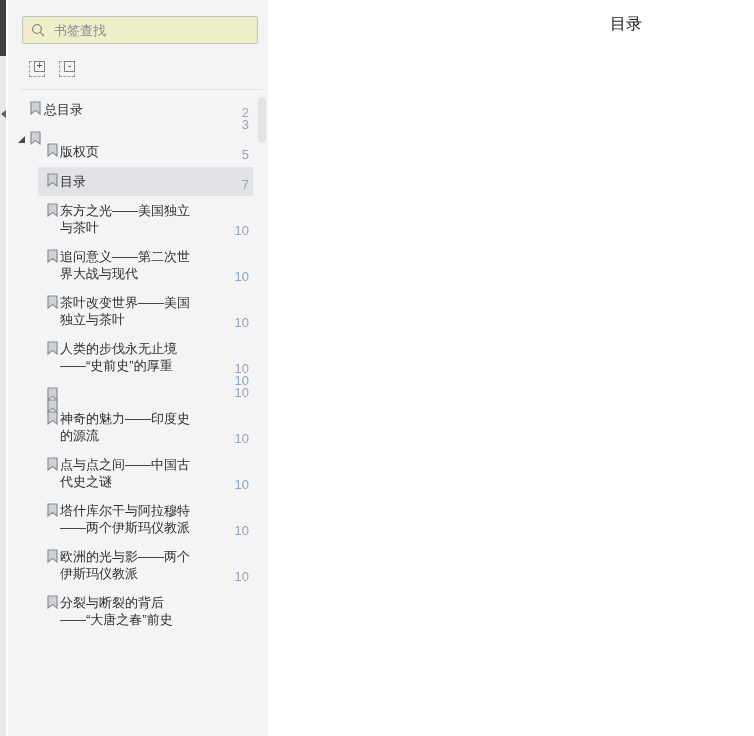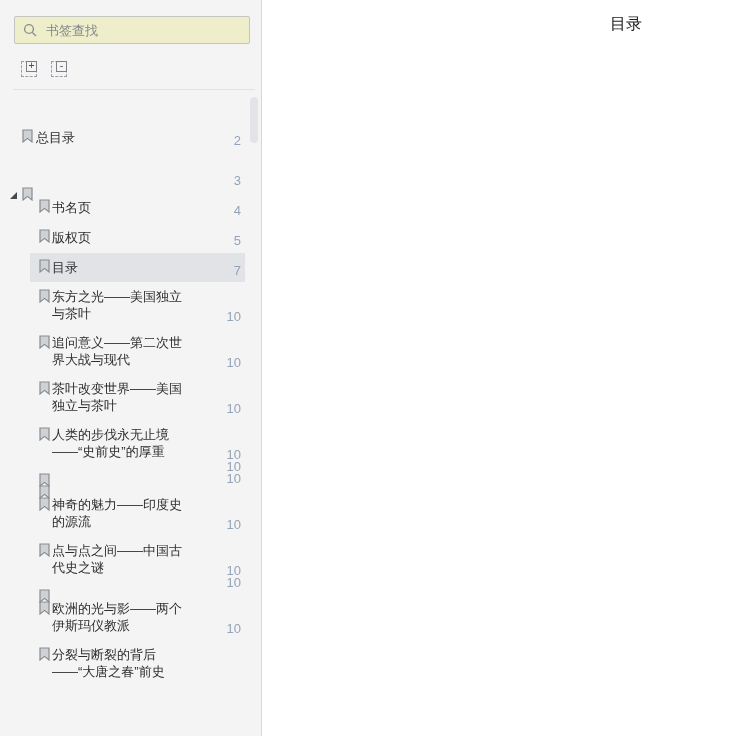--- a/index.html
+++ b/index.html
@@ -8,38 +8,38 @@
     background:#fff;
     font-family:"Liberation Sans","DejaVu Sans",sans-serif;
     -webkit-font-smoothing:antialiased;
   }
   
   .edge-strip{position:absolute;left:0;top:0;width:6px;height:736px;background:#e9e9ea;}
   .edge-strip .dark-cap{position:absolute;left:0;top:0;width:6px;height:56px;background:#3e4144;}
   .edge-handle{position:absolute;left:1px;top:110px;width:0;height:0;
     border-top:4px solid transparent;border-bottom:4px solid transparent;border-right:5px solid #5a5e63;}
   
-  .sidebar{position:absolute;left:0;top:0;width:262px;height:736px;box-sizing:border-box;
+  .sidebar{position:absolute;left:8px;top:0;width:262px;height:736px;box-sizing:border-box;
     background:var(--sidebar-bg,#f4f4f5);border-right:1px solid #d7d8da;}
   .search-box{position:absolute;left:14px;top:16px;width:236px;height:28px;box-sizing:border-box;
     background:var(--search-bg,#efeeca);border:1px solid #c3c6c0;border-radius:2px;
     display:flex;align-items:center;padding:0 8px;gap:7px;}
   .search-box svg{flex:0 0 auto;}
   .search-input{flex:1;border:none;outline:none;background:transparent;font-size:13px;color:#333;
     font-family:"Liberation Sans","DejaVu Sans",sans-serif;min-width:0;}
   .search-input::placeholder{color:#83878c;opacity:1;}
   .tree-tools{position:absolute;left:21px;top:61px;display:flex;gap:14px;}
   .tool-btn{position:relative;width:16px;height:16px;border:1px dashed #9aa0a5;box-sizing:border-box;cursor:default;}
   .tool-btn .inner{position:absolute;top:-1px;right:-1px;width:11px;height:11px;box-sizing:border-box;
     border:1px solid #7d8185;background:#f4f4f5;color:#4c4f53;
     font-size:10px;line-height:8px;text-align:center;font-family:"DejaVu Sans Mono",monospace;}
   .tools-separator{position:absolute;left:13px;right:6px;top:89px;border-top:1px solid #e2e2e3;}
   .tree{position:absolute;left:0;right:0;top:95px;bottom:0;overflow:hidden;}
   .tree-row{position:relative;padding:5px 44px 7px 52px;}
-  .tree-row.level-1{padding-left:36px;margin-top:28px;}
+  .tree-row.level-1{padding-left:36px;}
   .tree-row .row-bg{display:none;}
   .tree-row.selected .row-bg{display:block;position:absolute;left:30px;right:16px;top:0;bottom:1px;
     background:var(--selected-row,#e2e3e6);}
   .bm-icon{position:absolute;left:39px;top:6px;z-index:1;line-height:0;}
   .tree-row.level-1 .bm-icon{left:22px;}
   .expander{display:none;}
   .tree-row.has-expander .expander{display:block;position:absolute;left:10px;top:11px;width:0;height:0;
     border-bottom:7px solid #46494d;border-left:7px solid transparent;z-index:1;}
   .bm-label{position:relative;z-index:1;display:inline-block;max-width:138px;
     font-size:13px;line-height:17px;color:#2e2e2e;}
@@ -108,31 +108,20 @@
     <span class="bm-page">3</span>
   </div>
       <div class="tree-row level-2">
     
     
     <span class="bm-icon">
       <svg width="11" height="14" viewBox="0 0 11 14">
         <path d="M1 1 H10 V13 L5.5 9.4 L1 13 Z" fill="#cfd2d5" stroke="#888c91" stroke-width="1.2"></path>
       </svg>
     </span>
-    <span class="bm-label">书名页</span>
-    <span class="bm-page">4</span>
-  </div>
-      <div class="tree-row level-2">
-    
-    
-    <span class="bm-icon">
-      <svg width="11" height="14" viewBox="0 0 11 14">
-        <path d="M1 1 H10 V13 L5.5 9.4 L1 13 Z" fill="#cfd2d5" stroke="#888c91" stroke-width="1.2"></path>
-      </svg>
-    </span>
     <span class="bm-label">版权页</span>
     <span class="bm-page">5</span>
   </div>
       <div class="tree-row level-2 selected">
     <span class="row-bg"></span>
     
     <span class="bm-icon">
       <svg width="11" height="14" viewBox="0 0 11 14">
         <path d="M1 1 H10 V13 L5.5 9.4 L1 13 Z" fill="#cfd2d5" stroke="#888c91" stroke-width="1.2"></path>
       </svg>
@@ -227,20 +216,21 @@
     <span class="bm-page">10</span>
   </div>
       <div class="tree-row level-2">
     
     
     <span class="bm-icon">
       <svg width="11" height="14" viewBox="0 0 11 14">
         <path d="M1 1 H10 V13 L5.5 9.4 L1 13 Z" fill="#cfd2d5" stroke="#888c91" stroke-width="1.2"></path>
       </svg>
     </span>
+    <span class="bm-label">塔什库尔干与阿拉穆特——两个伊斯玛仪教派</span>
     <span class="bm-page">10</span>
   </div>
       <div class="tree-row level-2">
     
     
     <span class="bm-icon">
       <svg width="11" height="14" viewBox="0 0 11 14">
         <path d="M1 1 H10 V13 L5.5 9.4 L1 13 Z" fill="#cfd2d5" stroke="#888c91" stroke-width="1.2"></path>
       </svg>
     </span>

